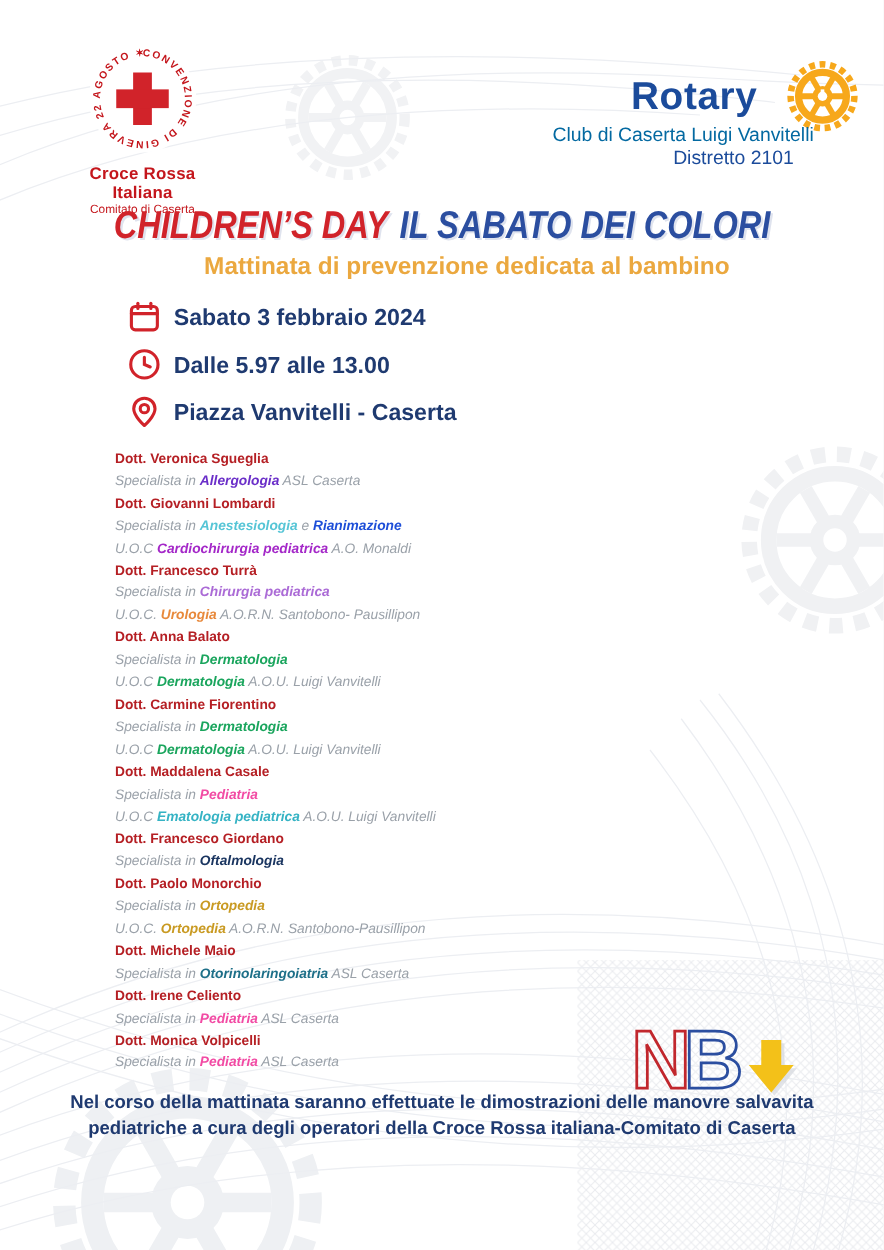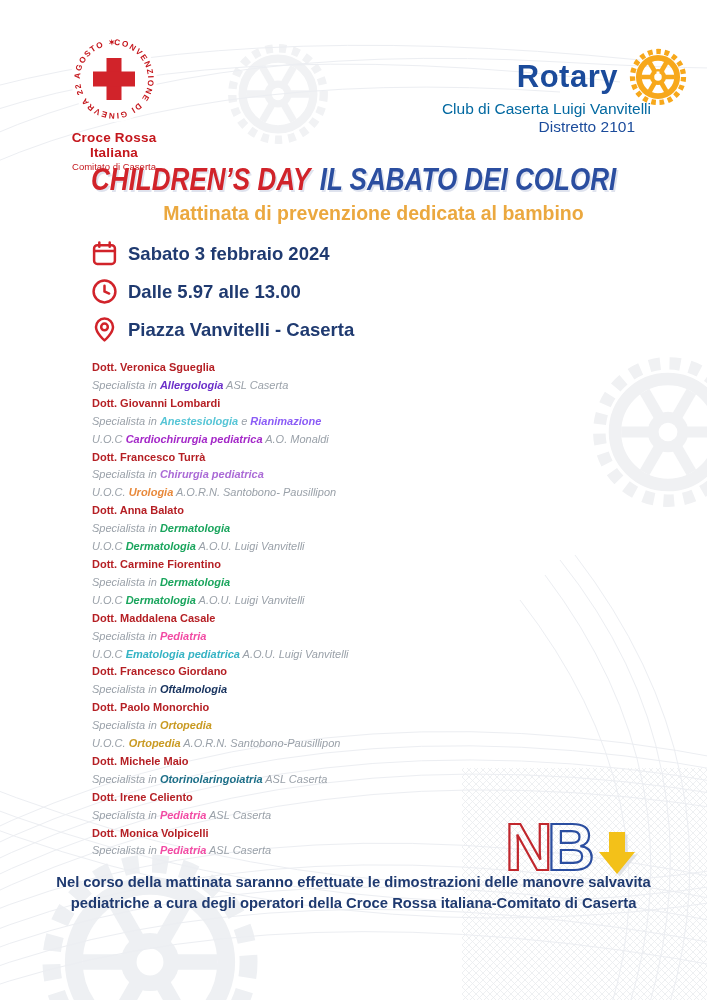--- a/index.html
+++ b/index.html
@@ -8,38 +8,38 @@
     background:#ffffff; overflow:hidden;
     font-family:"Liberation Sans", sans-serif;
   }
   .bg{position:absolute; inset:0; z-index:0;}
 
   
   .cri{position:absolute; top:34px; left:50px; width:128px; text-align:center; z-index:2;}
   .cri-org{color:#C4161C; font-weight:700; font-size:13.5px; margin-top:2px; letter-spacing:.2px;}
   .cri-committee{color:#C4161C; font-size:9.5px; margin-top:1px;}
   .rotary{position:absolute; top:48px; right:20px; text-align:right; z-index:2; color:#1B4B9B;}
-  .rotary-brand-row{display:flex; align-items:center; justify-content:flex-end; gap:11px;}
+  .rotary-brand-row{display:flex; align-items:center; justify-content:flex-end; gap:23px;}
   .rotary-brand{font-size:31px; font-weight:700; letter-spacing:.5px; color:#1B4B9B;}
   .rotary-club{font-size:15.5px; margin-top:-6px; margin-right:36px; color:#0369a1;}
   .rotary-district{font-size:15.5px; margin-right:52px; color:#1B4B9B;}
 
   
   .title-wrap{position:absolute; top:164px; left:0; width:100%; text-align:center; z-index:2;}
   .title{
     font-size:31px; font-weight:800; font-style:italic; white-space:nowrap;
     display:inline-block; transform:scaleX(.84); transform-origin:center;
     letter-spacing:0; text-shadow:2px 2px 0 #dfe3ee; line-height:1;
   }
   .title-part1{color:#D1232A;}
   .title-part2{color:#2B4EA0; margin-left:11px;}
   .subtitle{color:#EBA83F; font-weight:700; font-size:19.5px; margin-top:7px;margin-left:40px;}
 
   
-  .event-info{position:absolute; top:240px; left:91px; z-index:2;}
+  .event-info{position:absolute; top:240px; left:102px; z-index:2;}
   .event-row{display:flex; align-items:center; gap:10px; margin-bottom:11px;}
   .event-row svg{flex:0 0 auto;}
   .event-text{color:#1F3A70; font-weight:700; font-size:18.5px;}
 
   
   .doctors{position:absolute; top:359px; left:92px; z-index:2;}
   .doctors p{margin:0; line-height:17.9px; font-size:11px;}
   .doc-name{color:#B51F24; font-weight:700;}
   .doc-detail{color:#9AA1A9; font-style:italic; font-weight:500;}
 
@@ -177,21 +177,21 @@
         <circle cx="13" cy="10.5" r="3.2"></circle>
       </svg>
       <span class="event-text">Piazza Vanvitelli - Caserta</span>
     </div>
   </div>
 
   <div class="doctors">
       <p class="doc-name">Dott. Veronica Sgueglia</p>
       <p class="doc-detail"><span>Specialista in </span><span style="color: rgb(107, 47, 201); font-weight: 700;">Allergologia</span><span> ASL Caserta</span></p>
       <p class="doc-name">Dott. Giovanni Lombardi</p>
-      <p class="doc-detail"><span>Specialista in </span><span style="color: rgb(86, 197, 214); font-weight: 700;">Anestesiologia</span><span> e </span><span style="color: #8b5cf6; font-weight: 700;">Rianimazione</span></p>
+      <p class="doc-detail"><span>Specialista in </span><span style="color: rgb(86, 197, 214); font-weight: 700;">Anestesiologia</span><span> e </span><span style="color: #1d4ed8; font-weight: 700;">Rianimazione</span></p>
       <p class="doc-detail"><span>U.O.C </span><span style="color: rgb(164, 40, 200); font-weight: 700;">Cardiochirurgia pediatrica</span><span> A.O. Monaldi</span></p>
       <p class="doc-name">Dott. Francesco Turrà</p>
       <p class="doc-detail"><span>Specialista in </span><span style="color: rgb(171, 107, 214); font-weight: 700;">Chirurgia pediatrica</span></p>
       <p class="doc-detail"><span>U.O.C. </span><span style="color: rgb(232, 137, 59); font-weight: 700;">Urologia</span><span> A.O.R.N. Santobono- Pausillipon</span></p>
       <p class="doc-name">Dott. Anna Balato</p>
       <p class="doc-detail"><span>Specialista in </span><span style="color: rgb(26, 165, 93); font-weight: 700;">Dermatologia</span></p>
       <p class="doc-detail"><span>U.O.C </span><span style="color: rgb(26, 165, 93); font-weight: 700;">Dermatologia</span><span> A.O.U. Luigi Vanvitelli</span></p>
       <p class="doc-name">Dott. Carmine Fiorentino</p>
       <p class="doc-detail"><span>Specialista in </span><span style="color: rgb(26, 165, 93); font-weight: 700;">Dermatologia</span></p>
       <p class="doc-detail"><span>U.O.C </span><span style="color: rgb(26, 165, 93); font-weight: 700;">Dermatologia</span><span> A.O.U. Luigi Vanvitelli</span></p>

